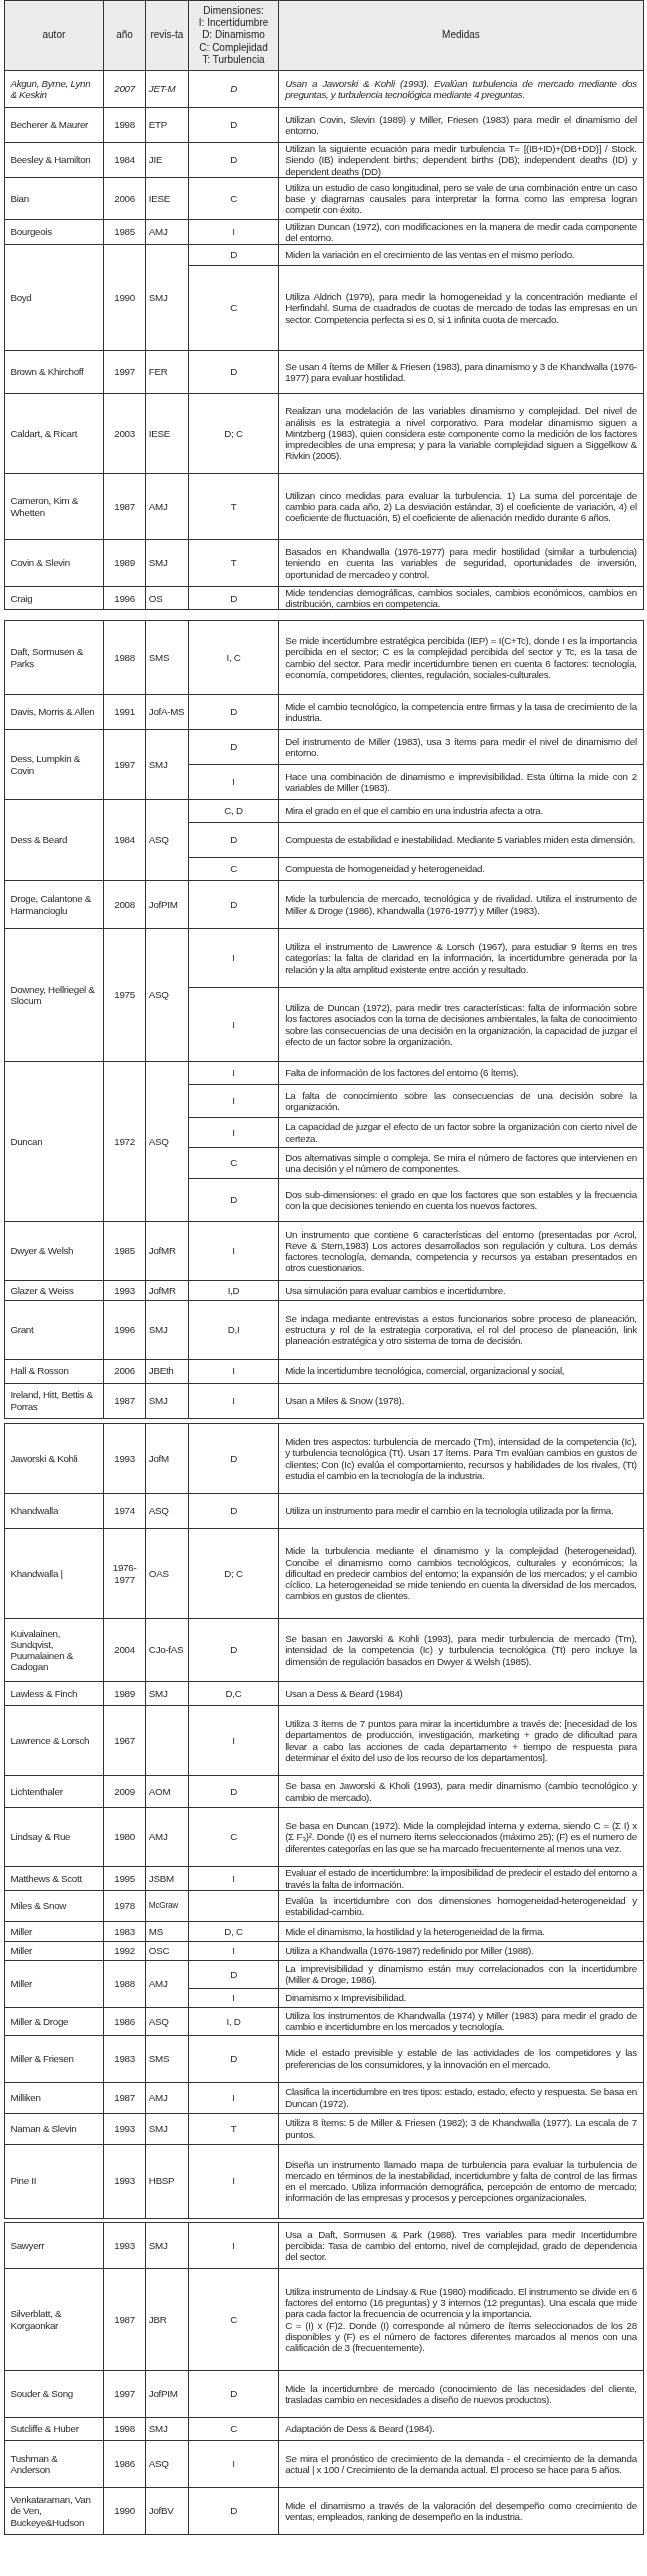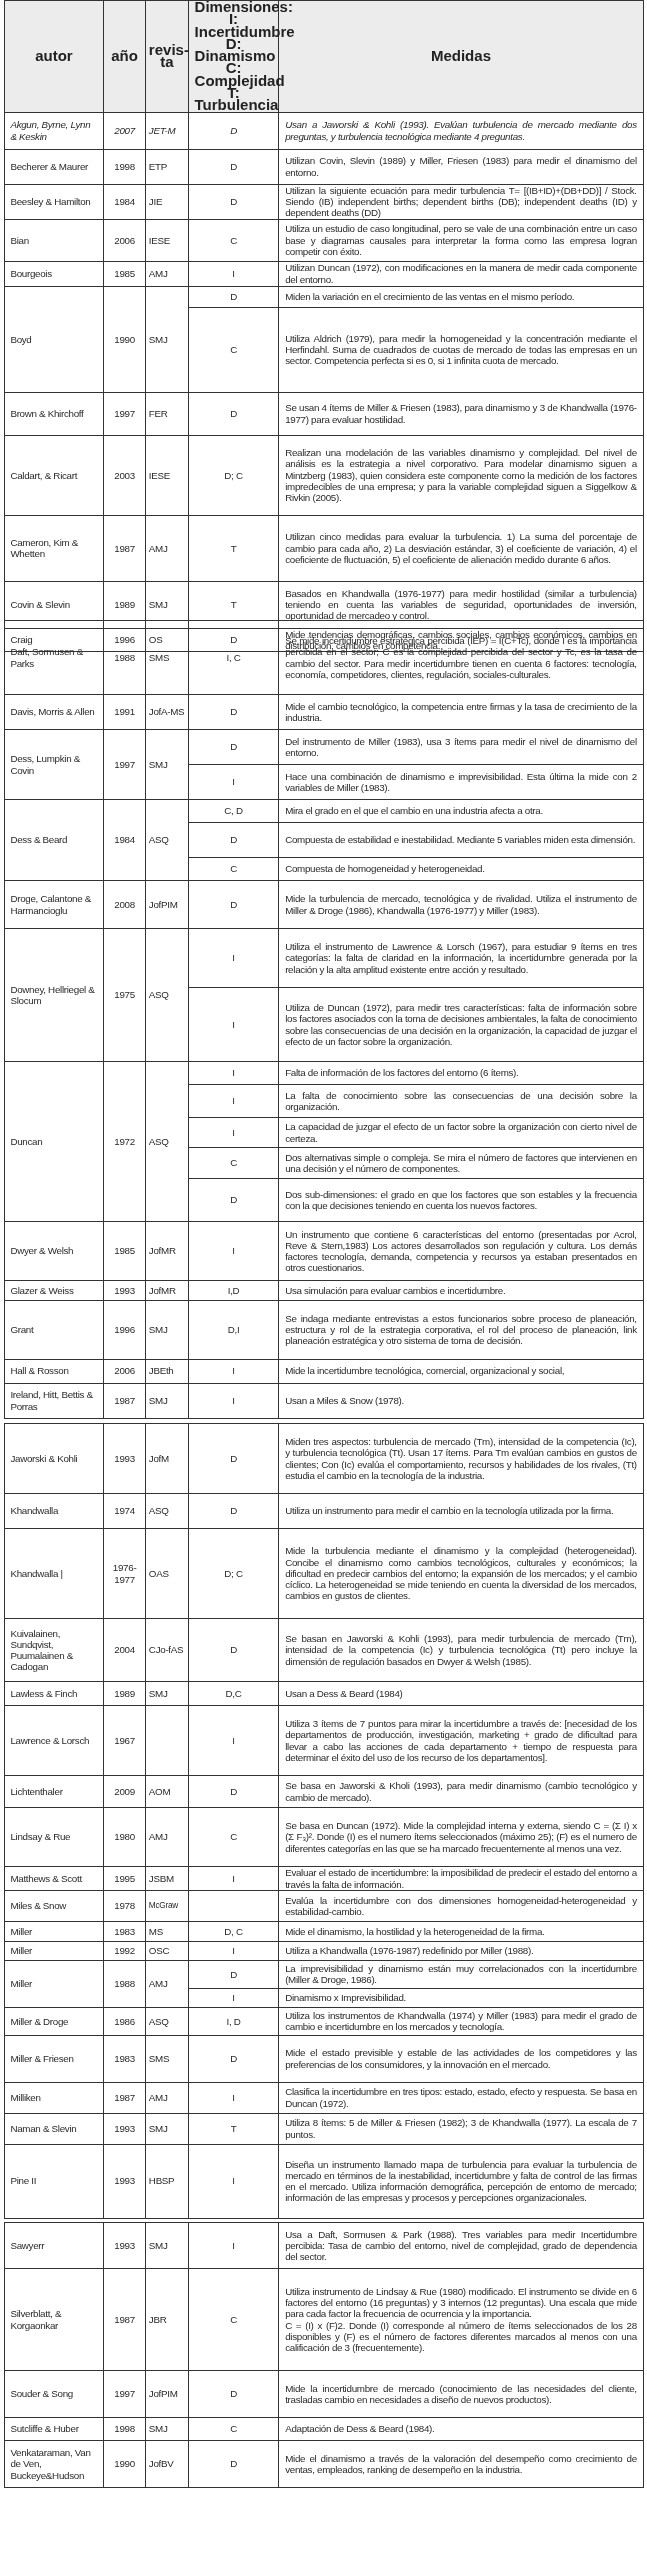--- a/index.html
+++ b/index.html
@@ -1,20 +1,20 @@
 <!DOCTYPE html>
 <html style="font-size:11.6px"><head>
 <meta charset="utf-8">
 <style>
   html, body { margin:0; padding:0; background:#ffffff; }
   body { width:648px; height:2576px; position:relative; overflow:hidden;
          font-family:"Liberation Sans", "DejaVu Sans", sans-serif; color:#2a2a2a; }
   .tbl { position:absolute; left:3.6px; width:640px; border-collapse:collapse; table-layout:fixed; }
   .tbl td, .tbl th { border:0.7px solid #333; padding:0 5.8px; vertical-align:middle; font-weight:normal; }
-  .tbl th { background:#ececec; font-size:15px; line-height:12.3px; text-align:center; color:#222;font-weight:bold; }
+  .tbl th { background:#ececec; font-size:10px; line-height:12.3px; text-align:center; color:#222; }
   .tbl td { font-size:9.8px; line-height:11.2px; letter-spacing:-0.3px; }
   .c-autor { width:87px; text-align:left; }
   .c-anio { width:35px; text-align:center; padding:0 2.9px !important; }
   .c-rev { width:36px; text-align:left; padding:0 2.9px !important; }
   .c-dim { width:78px; text-align:center; }
   .c-med { text-align:justify; }
   .small { font-size:8.3px !important; letter-spacing:-0.4px; }
   .hdr-dim span { display:block; }
 </style>
 </head>
@@ -398,20 +398,27 @@
           <td class="c-med" style="white-space: pre-line;">Mide la incertidumbre de mercado (conocimiento de las necesidades del cliente, trasladas cambio en necesidades a diseño de nuevos productos).</td>
         </tr>
         <tr style="height: 23px;">
           <td class="c-autor">Sutcliffe &amp; Huber</td>
           <td class="c-anio">1998</td>
           <td class="c-rev">SMJ</td>
           <td class="c-dim">C</td>
           <td class="c-med" style="white-space: pre-line;">Adaptación de Dess &amp; Beard (1984).</td>
         </tr>
         <tr style="height: 47px;">
+          <td class="c-autor">Tushman &amp; Anderson</td>
+          <td class="c-anio">1986</td>
+          <td class="c-rev">ASQ</td>
+          <td class="c-dim">I</td>
+          <td class="c-med" style="white-space: pre-line;">Se mira el pronóstico de crecimiento de la demanda - el crecimiento de la demanda actual | x 100 / Crecimiento de la demanda actual. El proceso se hace para 5 años.</td>
+        </tr>
+        <tr style="height: 47px;">
           <td class="c-autor">Venkataraman, Van de Ven, Buckeye&amp;Hudson</td>
           <td class="c-anio">1990</td>
           <td class="c-rev">JofBV</td>
           <td class="c-dim">D</td>
           <td class="c-med" style="white-space: pre-line;">Mide el dinamismo a través de la valoración del desempeño como crecimiento de ventas, empleados, ranking de desempeño en la industria.</td>
         </tr>
       </tbody>
     </table>
   </div>
 

